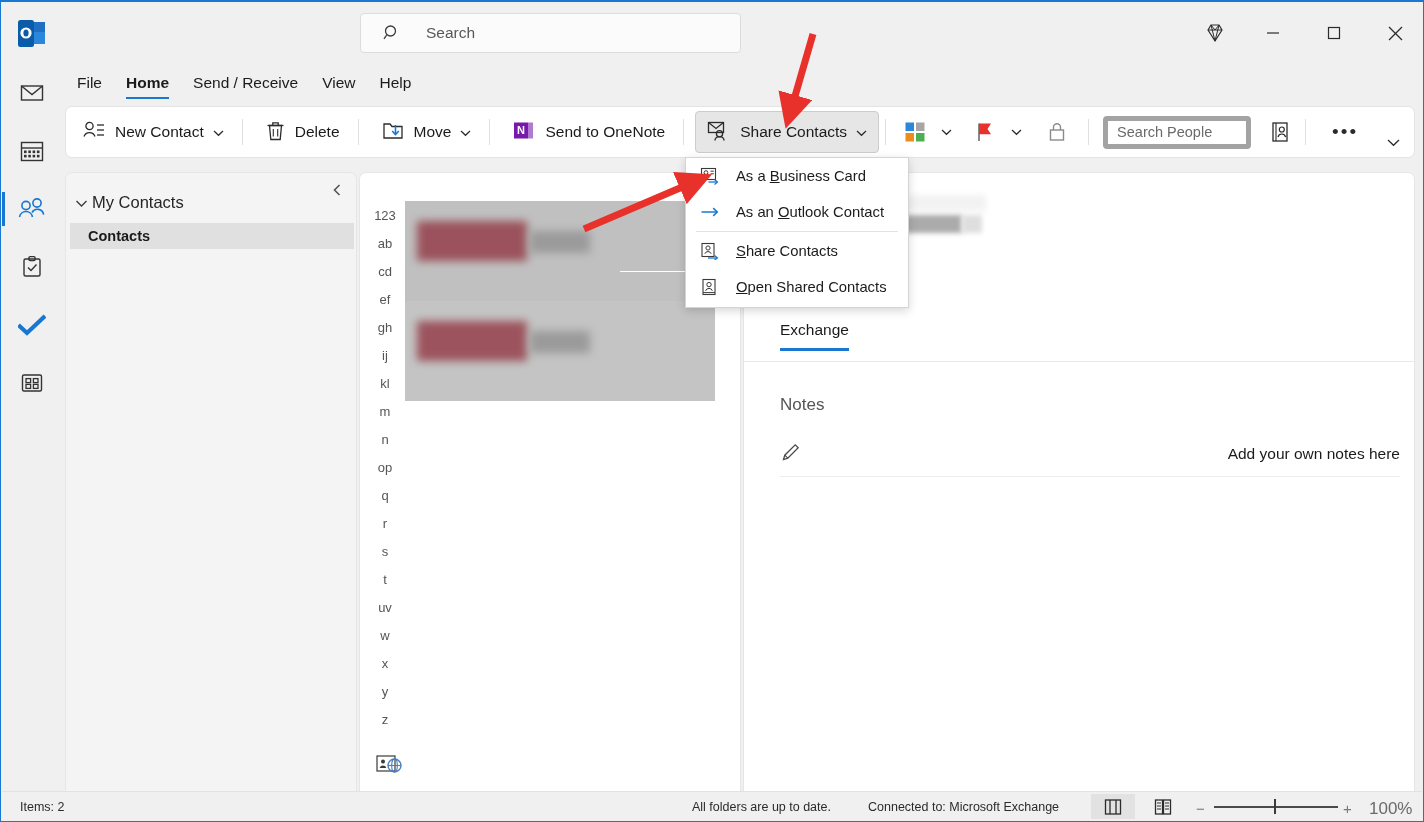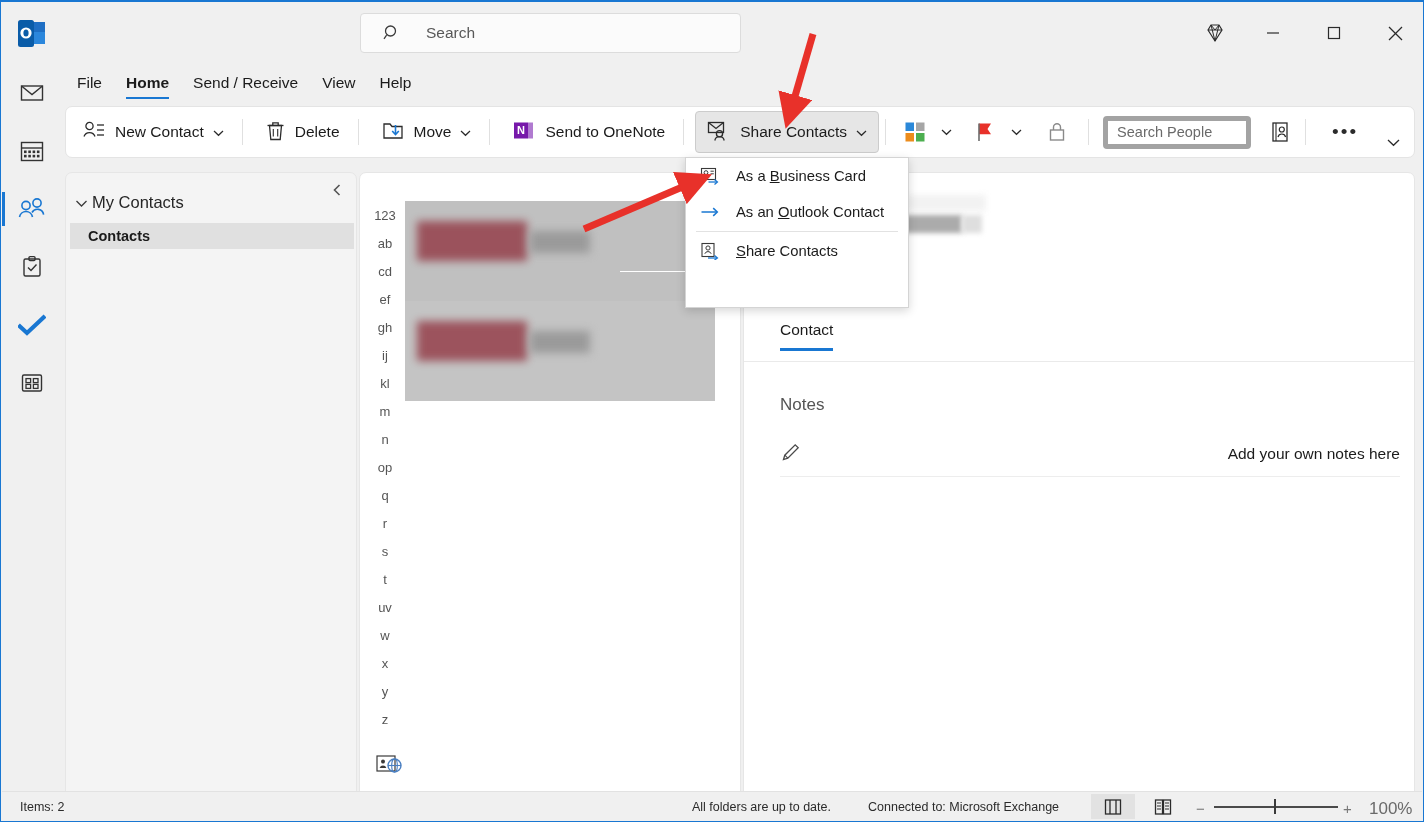--- a/index.html
+++ b/index.html
@@ -627,21 +627,21 @@
   </div>
 
   <div class="readpane">
     <div class="rp-rule"></div>
     <div class="rp-avatar-sep"></div>
     <div class="rp-redact-a"></div>
     <div class="rp-redact-b"></div>
     <div class="rp-redact-c"></div>
 
     <div class="rp-tabs">
-      <div class="rp-tab active">Contact</div>
+      <div class="rp-tab active">Exchange</div>
     </div>
 
     <div class="notes-title">Notes</div>
 
     <div class="notes-row">
       <span>
         <svg width="22" height="22" viewBox="0 0 22 22">
           <path d="M3.5 18.5 L4.8 14.2 L15.2 3.8 L18.2 6.8 L7.8 17.2 Z" fill="none" stroke="#4a4a4a" stroke-width="1.3"></path>
           <line x1="4.8" y1="14.2" x2="7.8" y2="17.2" stroke="#4a4a4a" stroke-width="1.1"></line>
         </svg>
@@ -691,20 +691,33 @@
           <path d="M4.8 11.8 a3.4 3.4 0 0 1 6.4 0" fill="none" stroke="#3a3a3a" stroke-width="1"></path>
           <line x1="8" y1="16" x2="17" y2="16" stroke="#1977d2" stroke-width="1.3"></line>
           <path d="M14.5 13.6 L17.4 16 L14.5 18" fill="none" stroke="#1977d2" stroke-width="1.3"></path>
         </svg>
       </span>
       <span class="mlbl">
         <span></span><u>S</u><span>hare Contacts</span>
       </span>
     </div>
 
+    <div class="mitem">
+      <span class="micon">
+        <svg width="20" height="18" viewBox="0 0 20 18">
+          <rect x="3" y="1.5" width="12" height="15" fill="none" stroke="#3a3a3a" stroke-width="1.1"></rect>
+          <circle cx="9" cy="6.6" r="2.2" fill="none" stroke="#3a3a3a" stroke-width="1"></circle>
+          <path d="M5.6 12.8 a3.6 3.6 0 0 1 6.8 0" fill="none" stroke="#3a3a3a" stroke-width="1"></path>
+          <line x1="3" y1="14.6" x2="15" y2="14.6" stroke="#3a3a3a" stroke-width="1"></line>
+        </svg>
+      </span>
+      <span class="mlbl">
+        <span></span><u>O</u><span>pen Shared Contacts</span>
+      </span>
+    </div>
   </div>
 
   <div class="statusbar">
     <div class="sb sb-items">Items: 2</div>
     <div class="sb sb-sync">All folders are up to date.</div>
     <div class="sb sb-conn">Connected to: Microsoft Exchange</div>
 
     <div class="view-btn on" style="left:1089px">
       <svg width="18" height="18" viewBox="0 0 18 18">
         <rect x="1.5" y="2" width="15" height="14" fill="none" stroke="#2b2b2b" stroke-width="1.3"></rect>

